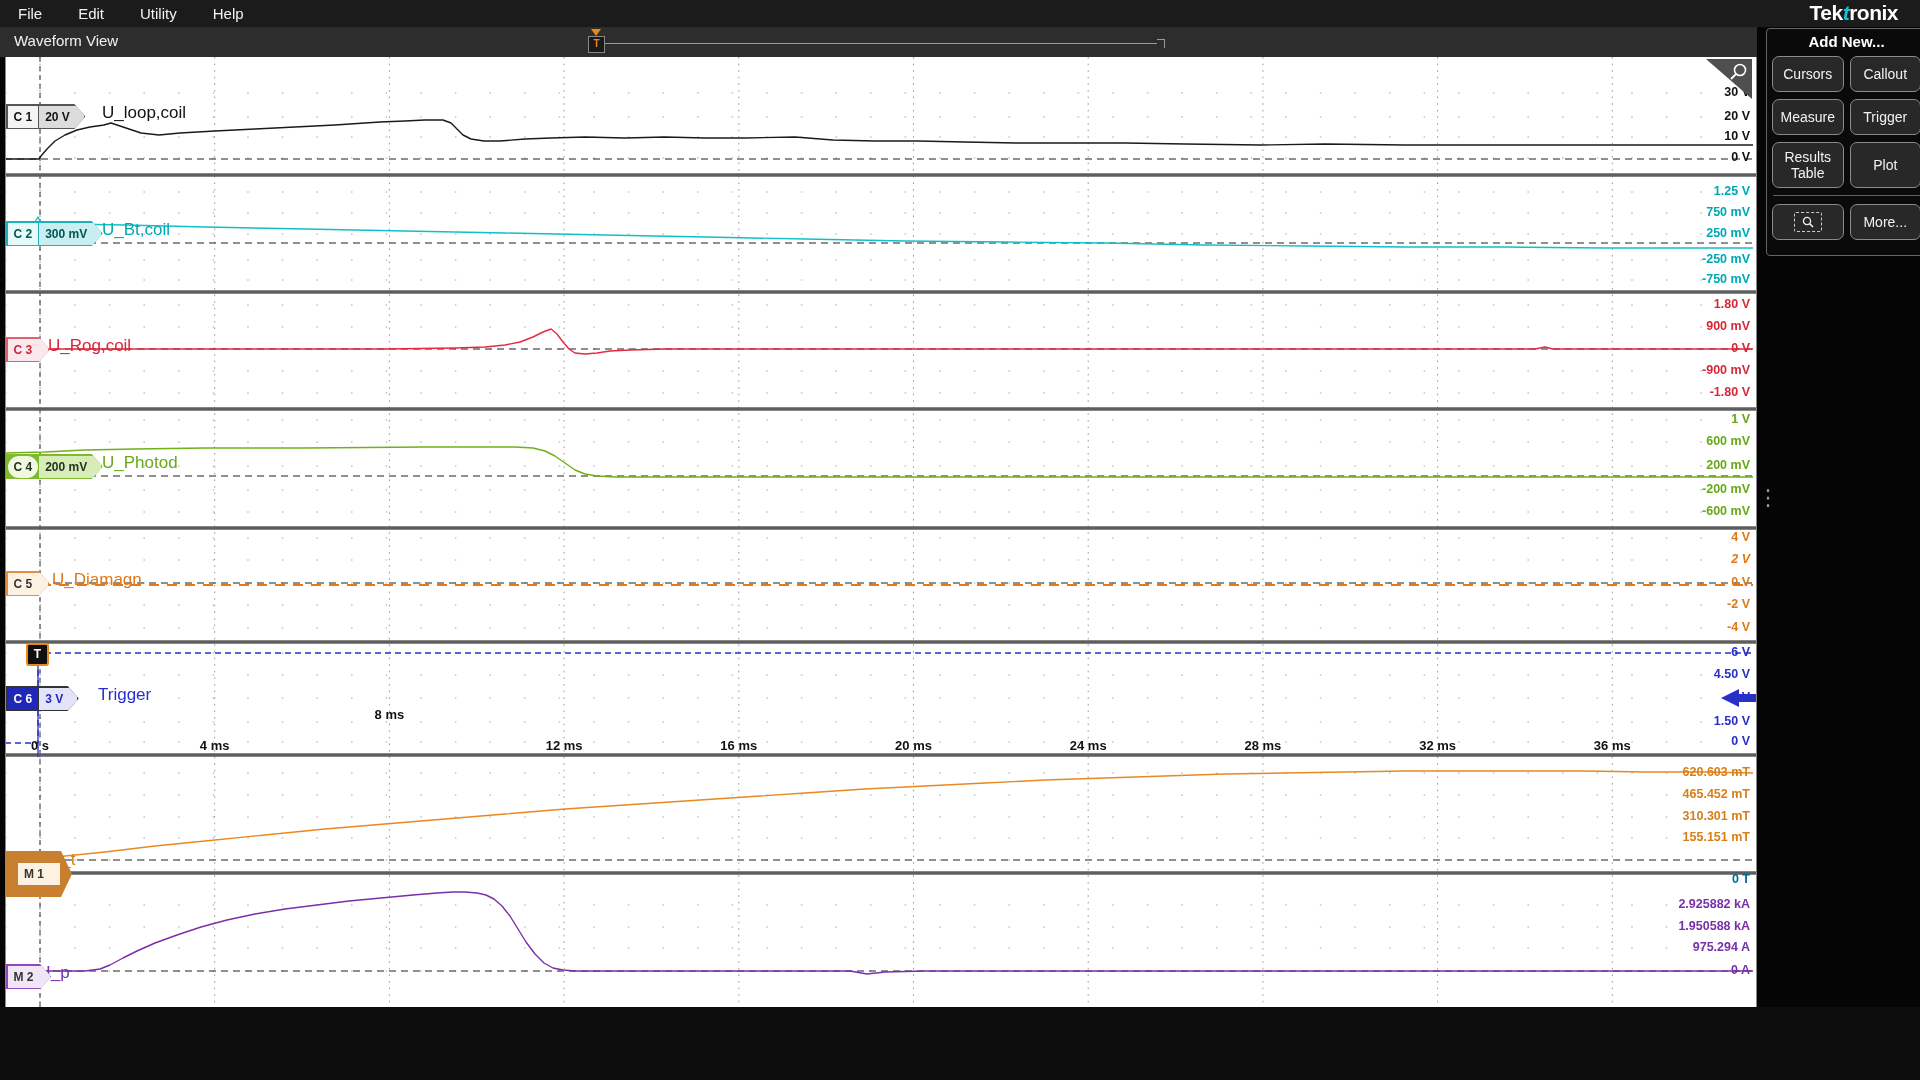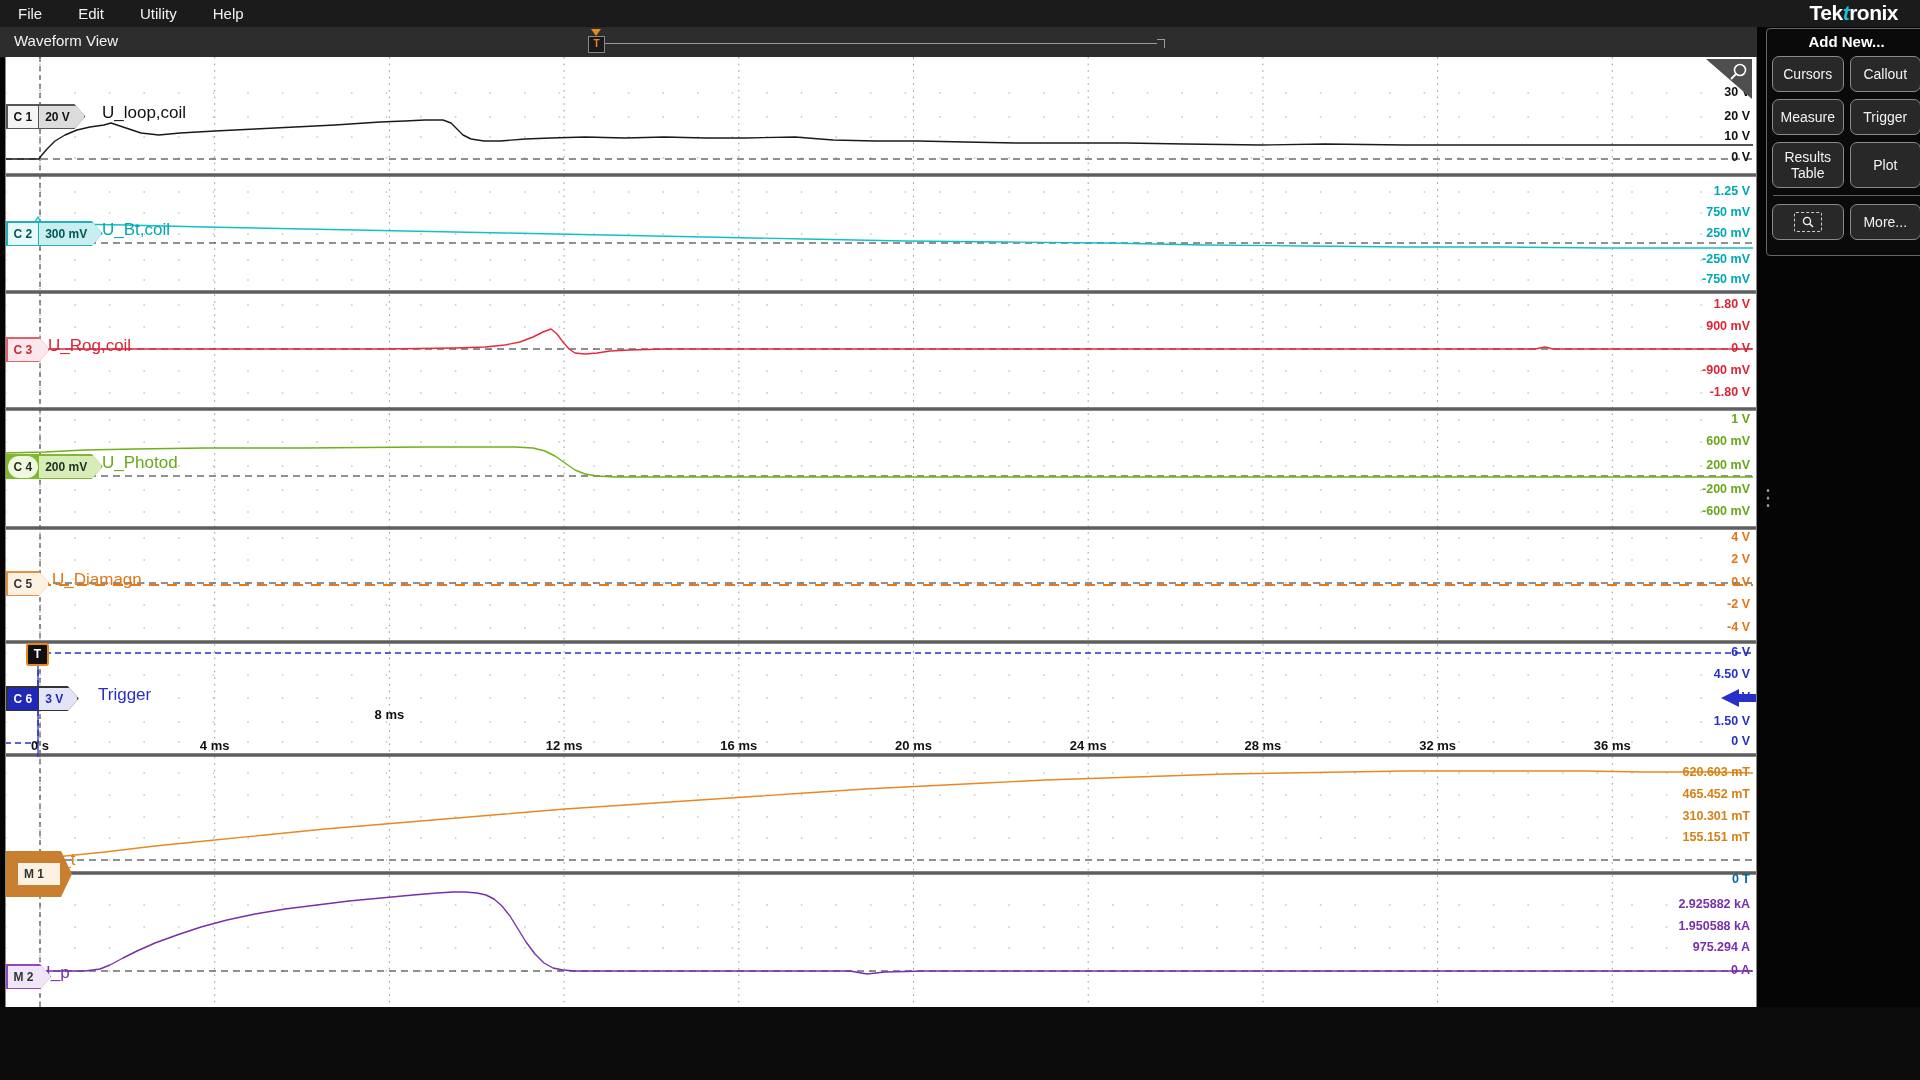--- a/index.html
+++ b/index.html
@@ -186,21 +186,21 @@
         <span class="axis-label" style="top: 377px; color: rgb(104, 168, 24);">600 mV</span>
         <span class="axis-label" style="top: 401px; color: rgb(104, 168, 24);">200 mV</span>
         <span class="axis-label" style="top: 425px; color: rgb(104, 168, 24);">-200 mV</span>
         <span class="axis-label" style="top: 447px; color: rgb(104, 168, 24);">-600 mV</span>
         <div class="flag" style="left: 1px; top: 397px; background: rgb(128, 184, 48); padding: 1.5px;">
           <div class="part" style="background: rgb(240, 248, 224); color: rgb(34, 51, 34); border-radius: 11px;">C 4</div>
           <div class="part p2" style="background: rgb(216, 236, 184); color: rgb(34, 51, 34); border-left: 1.5px solid rgb(128, 184, 48);">200 mV</div>
         </div>
         <span class="ch-name" style="left: 97px; top: 396px; color: rgb(104, 168, 24);">U_Photod</span>
         <span class="axis-label" style="top: 473px; color: rgb(224, 120, 24);">4 V</span>
-        <span class="axis-label" style="top: 495px; color: rgb(224, 120, 24);">2 V</span>
+        <span class="axis-label" style="top: 495px; color: rgb(224, 120, 24); font-style: italic;">2 V</span>
         <span class="axis-label" style="top: 518px; color: rgb(224, 120, 24);">0 V</span>
         <span class="axis-label" style="top: 540px; color: rgb(224, 120, 24);">-2 V</span>
         <span class="axis-label" style="top: 563px; color: rgb(224, 120, 24);">-4 V</span>
         <div class="flag" style="left: 1px; top: 514px; background: rgb(224, 144, 64); padding: 1.5px;">
           <div class="part single" style="background: rgb(253, 242, 226); color: rgb(51, 51, 51);">C 5</div>
         </div>
         <span class="ch-name" style="left: 47px; top: 513px; color: rgb(224, 120, 24);">U_Diamagn</span>
         <span class="axis-label" style="top: 588px; color: rgb(40, 48, 200);">6 V</span>
         <span class="axis-label" style="top: 610px; color: rgb(40, 48, 200);">4.50 V</span>
         <span class="axis-label" style="top: 633px; color: rgb(40, 48, 200);">3 V</span>

